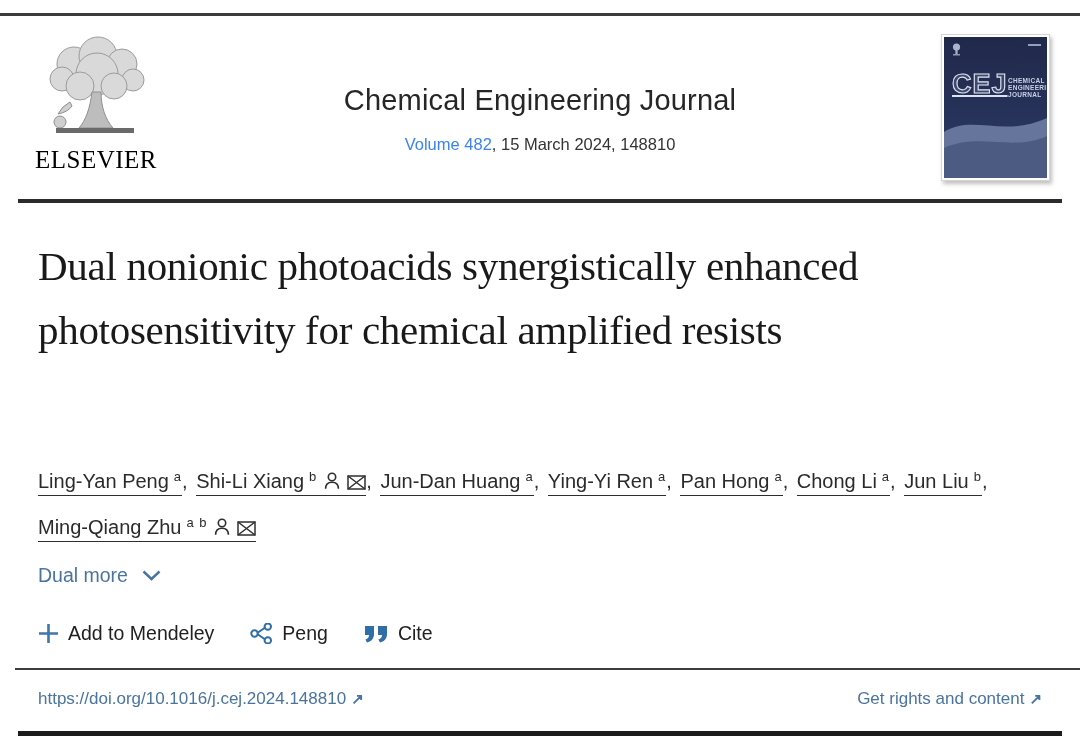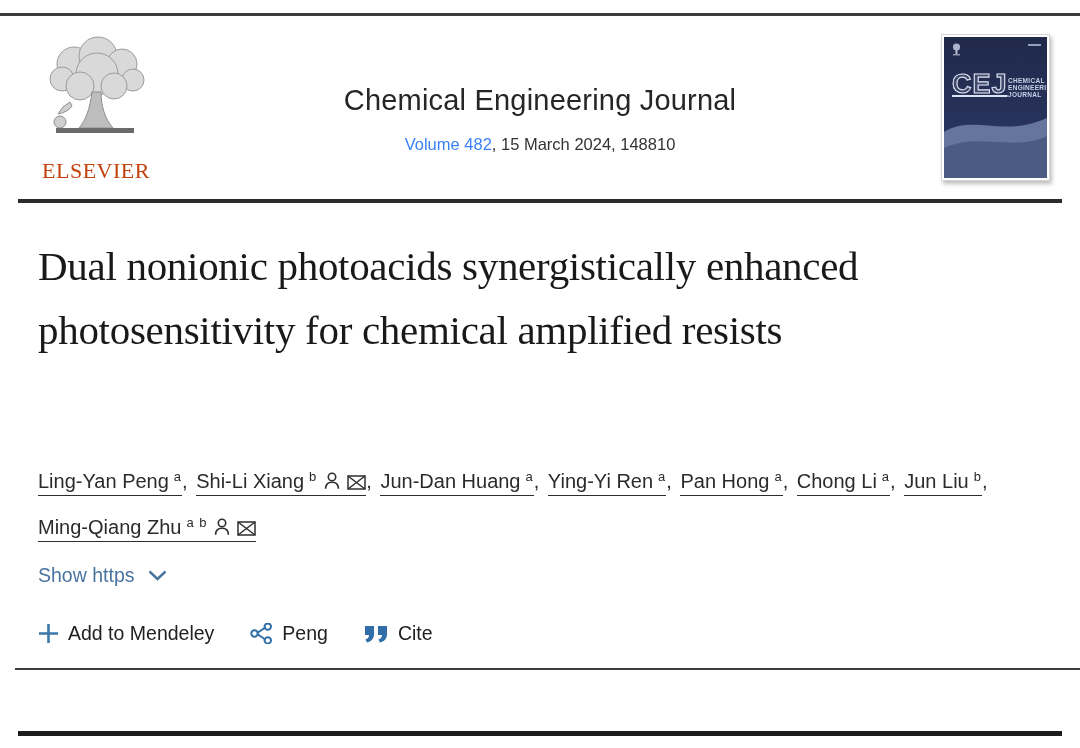--- a/index.html
+++ b/index.html
@@ -6,22 +6,22 @@
   .page{position:relative;width:1080px;height:748px;background:#ffffff;overflow:hidden;
         font-family:"Liberation Sans", sans-serif;color:#1f1f1f;}
   .rule{position:absolute;background:#2b2b2b;}
   .top-rule{top:13px;left:0;right:0;height:3px;background:#3b3b3b;}
   .header-rule{top:199px;left:18px;right:18px;height:4px;background:#2b2b2b;}
   .doi-rule{top:668px;left:15px;right:0;height:2px;background:#3d3d3d;}
   .bottom-rule{top:731px;left:18px;right:18px;height:5px;background:#1c1c1c;}
 
   
   .elsevier{position:absolute;left:30px;top:36px;width:132px;text-align:center;cursor:pointer;}
-  .elsevier-word{font-family:"Liberation Serif", serif;font-size:22px;color:#c2410c;
-                 letter-spacing:.5px;margin-top:14px;}
+  .elsevier-word{font-family:"Liberation Serif", serif;font-size:25px;color:#000000;
+                 letter-spacing:.5px;margin-top:2px;}
   .journal-center{position:absolute;left:0;right:0;top:84px;text-align:center;}
   .journal-title{font-size:29px;font-weight:400;color:#262626;margin:0;letter-spacing:.2px;cursor:pointer;display:inline-block;}
   .volume-line{position:absolute;left:0;right:0;top:135px;text-align:center;font-size:16.5px;color:#333;}
   .volume-line a{color:#3b82f6;text-decoration:none;cursor:pointer;}
 
   
   .cover{position:absolute;left:941px;top:34px;width:109px;height:147px;background:#fff;
          border:1px solid #d5d5d5;box-shadow:2px 3px 4px rgba(0,0,0,.25);padding:2px;box-sizing:border-box;cursor:pointer;}
   .cover-inner{position:relative;width:100%;height:100%;overflow:hidden;
                background:linear-gradient(180deg,#20294a 0%,#27325a 55%,#333f6a 100%);}
@@ -139,21 +139,21 @@
             </g>
           </svg><svg class="a-icon" width="19" height="15" viewBox="0 0 19 15">
             <g fill="none" stroke="#2f2f2f" stroke-width="1.5">
               <rect x="1" y="1" width="17" height="13"></rect>
               <path d="M1,1 L18,14 M18,1 L1,14"></path>
             </g>
           </svg></span></span>
   </div>
 
   <button class="show-more">
-    <span>Show https</span>
+    <span>Dual more</span>
     <svg width="19" height="11" viewBox="0 0 19 11">
       <polyline points="1.5,1.5 9.5,9 17.5,1.5" fill="none" stroke="#4a74a0" stroke-width="2.4"></polyline>
     </svg>
   </button>
 
   <div class="actions">
     <button class="action-btn">
       <svg width="21" height="21" viewBox="0 0 21 21">
         <path d="M10.5,1 V20 M1,10.5 H20" stroke="#3d77ab" stroke-width="2.6" fill="none"></path>
       </svg>
@@ -176,16 +176,20 @@
           <path d="M1,1 h9 v8 c0,5 -3,7.5 -7,8.5 l-1.6,-3 c2.6,-1 3.6,-2.5 3.6,-4.5 h-4 z"></path>
           <path d="M14,1 h9 v8 c0,5 -3,7.5 -7,8.5 l-1.6,-3 c2.6,-1 3.6,-2.5 3.6,-4.5 h-4 z"></path>
         </g>
       </svg>
       <span>Cite</span>
     </button>
   </div>
 
   <div class="rule doi-rule"></div>
 
+  <div class="doi-row">
+    <a><span>https://doi.org/10.1016/j.cej.2024.148810</span><span class="ext-arrow">↗</span></a>
+    <a><span>Get rights and content</span><span class="ext-arrow">↗</span></a>
+  </div>
 
   <div class="rule bottom-rule"></div>
 
 </div>
 
 </body></html>

